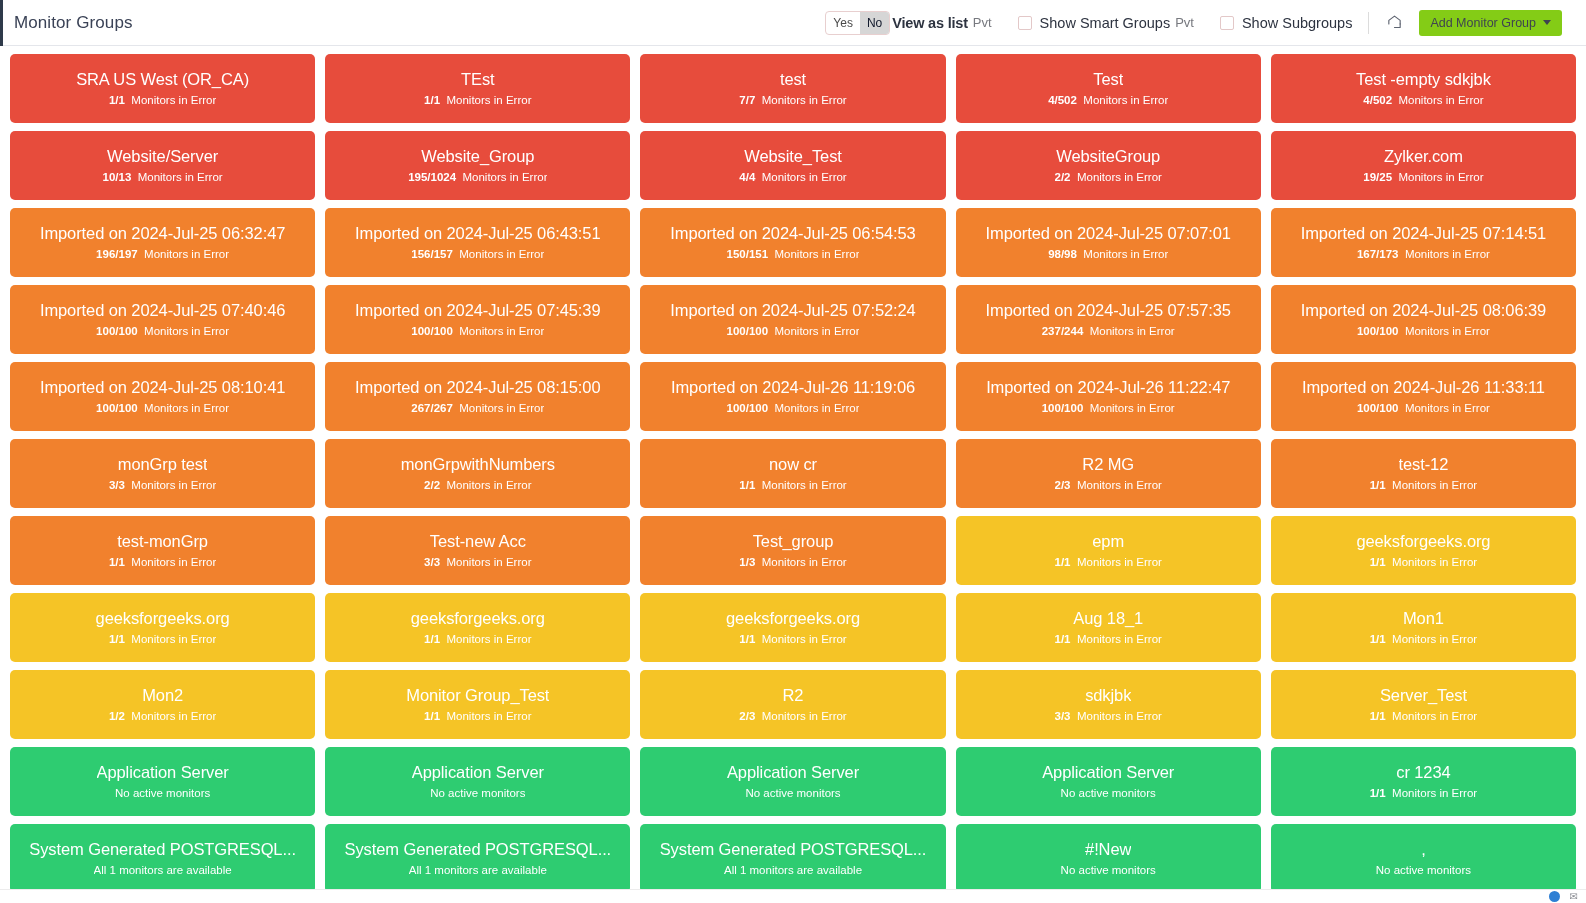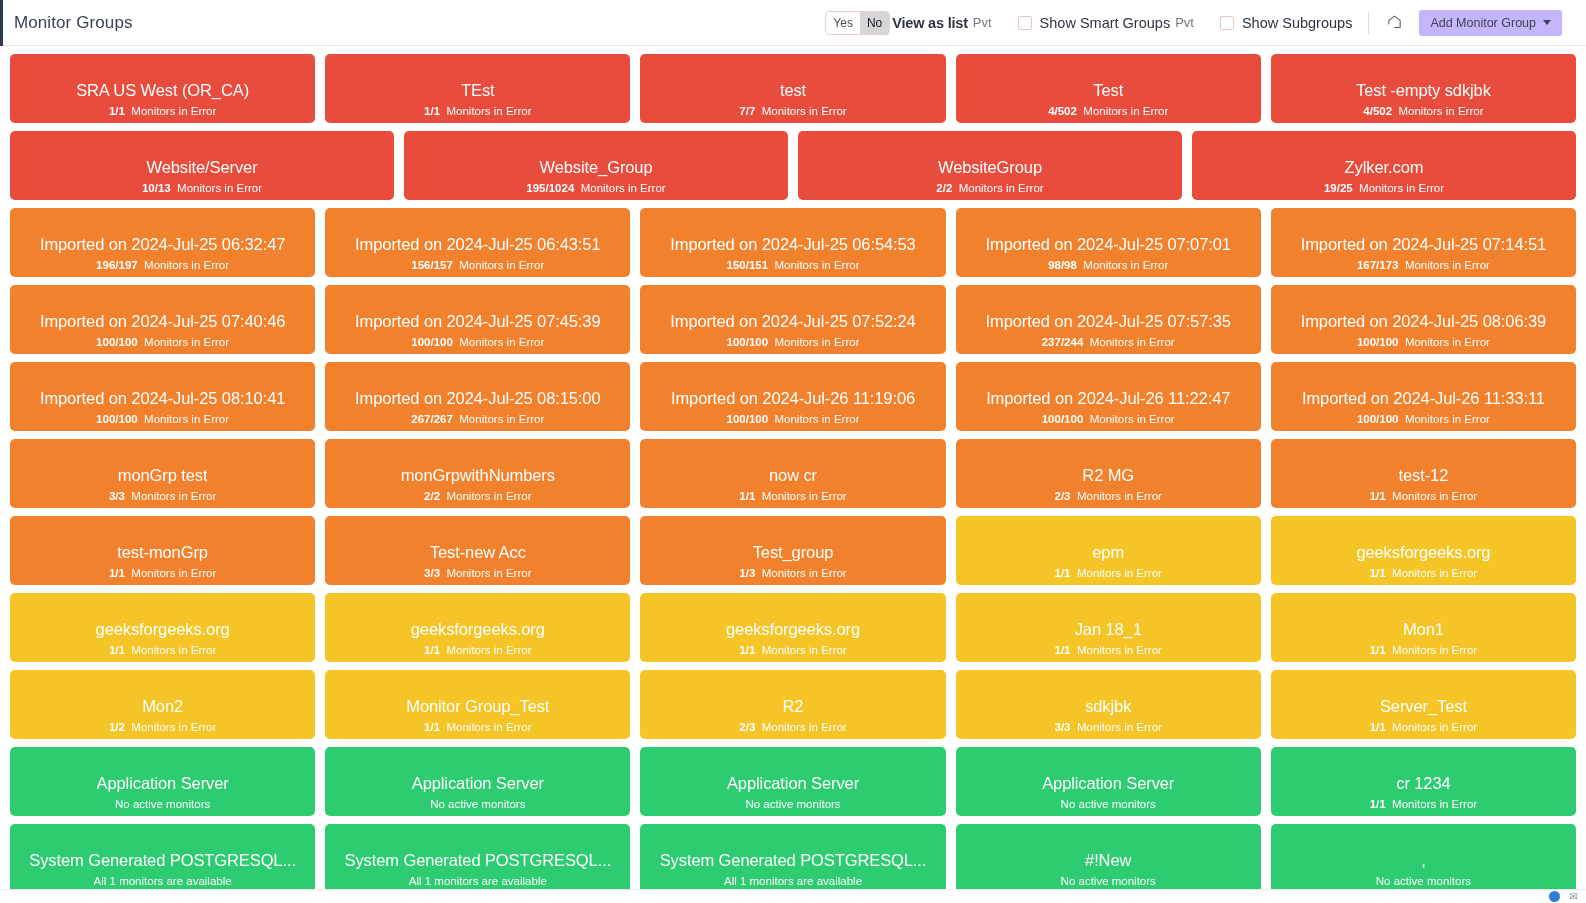--- a/index.html
+++ b/index.html
@@ -108,21 +108,21 @@
   .refresh-icon {
     width: 18px; height: 18px;
     display: inline-flex;
     align-items: center;
     justify-content: center;
     color: #5d6370;
     flex: none;
   }
   .add-btn {
     margin-left: 16px;
-    background: #c4b5fd;
+    background: #84cc16;
     border: none;
     border-radius: 3px;
     height: 26px;
     padding: 0 11px;
     font-size: 12.5px;
     color: #3f4450;
     font-family: inherit;
     display: inline-flex;
     align-items: center;
     white-space: nowrap;
@@ -149,21 +149,21 @@
     margin-bottom: 8px;
   }
   .card {
     flex: 1 1 0;
     min-width: 0;
     height: 69px;
     border-radius: 5px;
     display: flex;
     flex-direction: column;
     align-items: center;
-    justify-content: flex-end;
+    justify-content: center;
     color: #ffffff;
     padding: 4px 6px;
     cursor: pointer;
     overflow: hidden;
   }
   .card .card-title {
     font-size: 16.5px;
     font-weight: 400;
     line-height: 20px;
     text-align: center;
@@ -285,20 +285,24 @@
     <div class="grid-row">
       <div class="card red">
         <div class="card-title">Website/Server</div>
         <div class="card-sub"><b>10/13</b>&nbsp; Monitors in Error</div>
       </div>
       <div class="card red">
         <div class="card-title">Website_Group</div>
         <div class="card-sub"><b>195/1024</b>&nbsp; Monitors in Error</div>
       </div>
       <div class="card red">
+        <div class="card-title">Website_Test</div>
+        <div class="card-sub"><b>4/4</b>&nbsp; Monitors in Error</div>
+      </div>
+      <div class="card red">
         <div class="card-title">WebsiteGroup</div>
         <div class="card-sub"><b>2/2</b>&nbsp; Monitors in Error</div>
       </div>
       <div class="card red">
         <div class="card-title">Zylker.com</div>
         <div class="card-sub"><b>19/25</b>&nbsp; Monitors in Error</div>
       </div>
     </div>
     <div class="grid-row">
       <div class="card orange">
@@ -417,21 +421,21 @@
       </div>
       <div class="card yellow">
         <div class="card-title">geeksforgeeks.org</div>
         <div class="card-sub"><b>1/1</b>&nbsp; Monitors in Error</div>
       </div>
       <div class="card yellow">
         <div class="card-title">geeksforgeeks.org</div>
         <div class="card-sub"><b>1/1</b>&nbsp; Monitors in Error</div>
       </div>
       <div class="card yellow">
-        <div class="card-title">Jan 18_1</div>
+        <div class="card-title">Aug 18_1</div>
         <div class="card-sub"><b>1/1</b>&nbsp; Monitors in Error</div>
       </div>
       <div class="card yellow">
         <div class="card-title">Mon1</div>
         <div class="card-sub"><b>1/1</b>&nbsp; Monitors in Error</div>
       </div>
     </div>
     <div class="grid-row">
       <div class="card yellow">
         <div class="card-title">Mon2</div>

